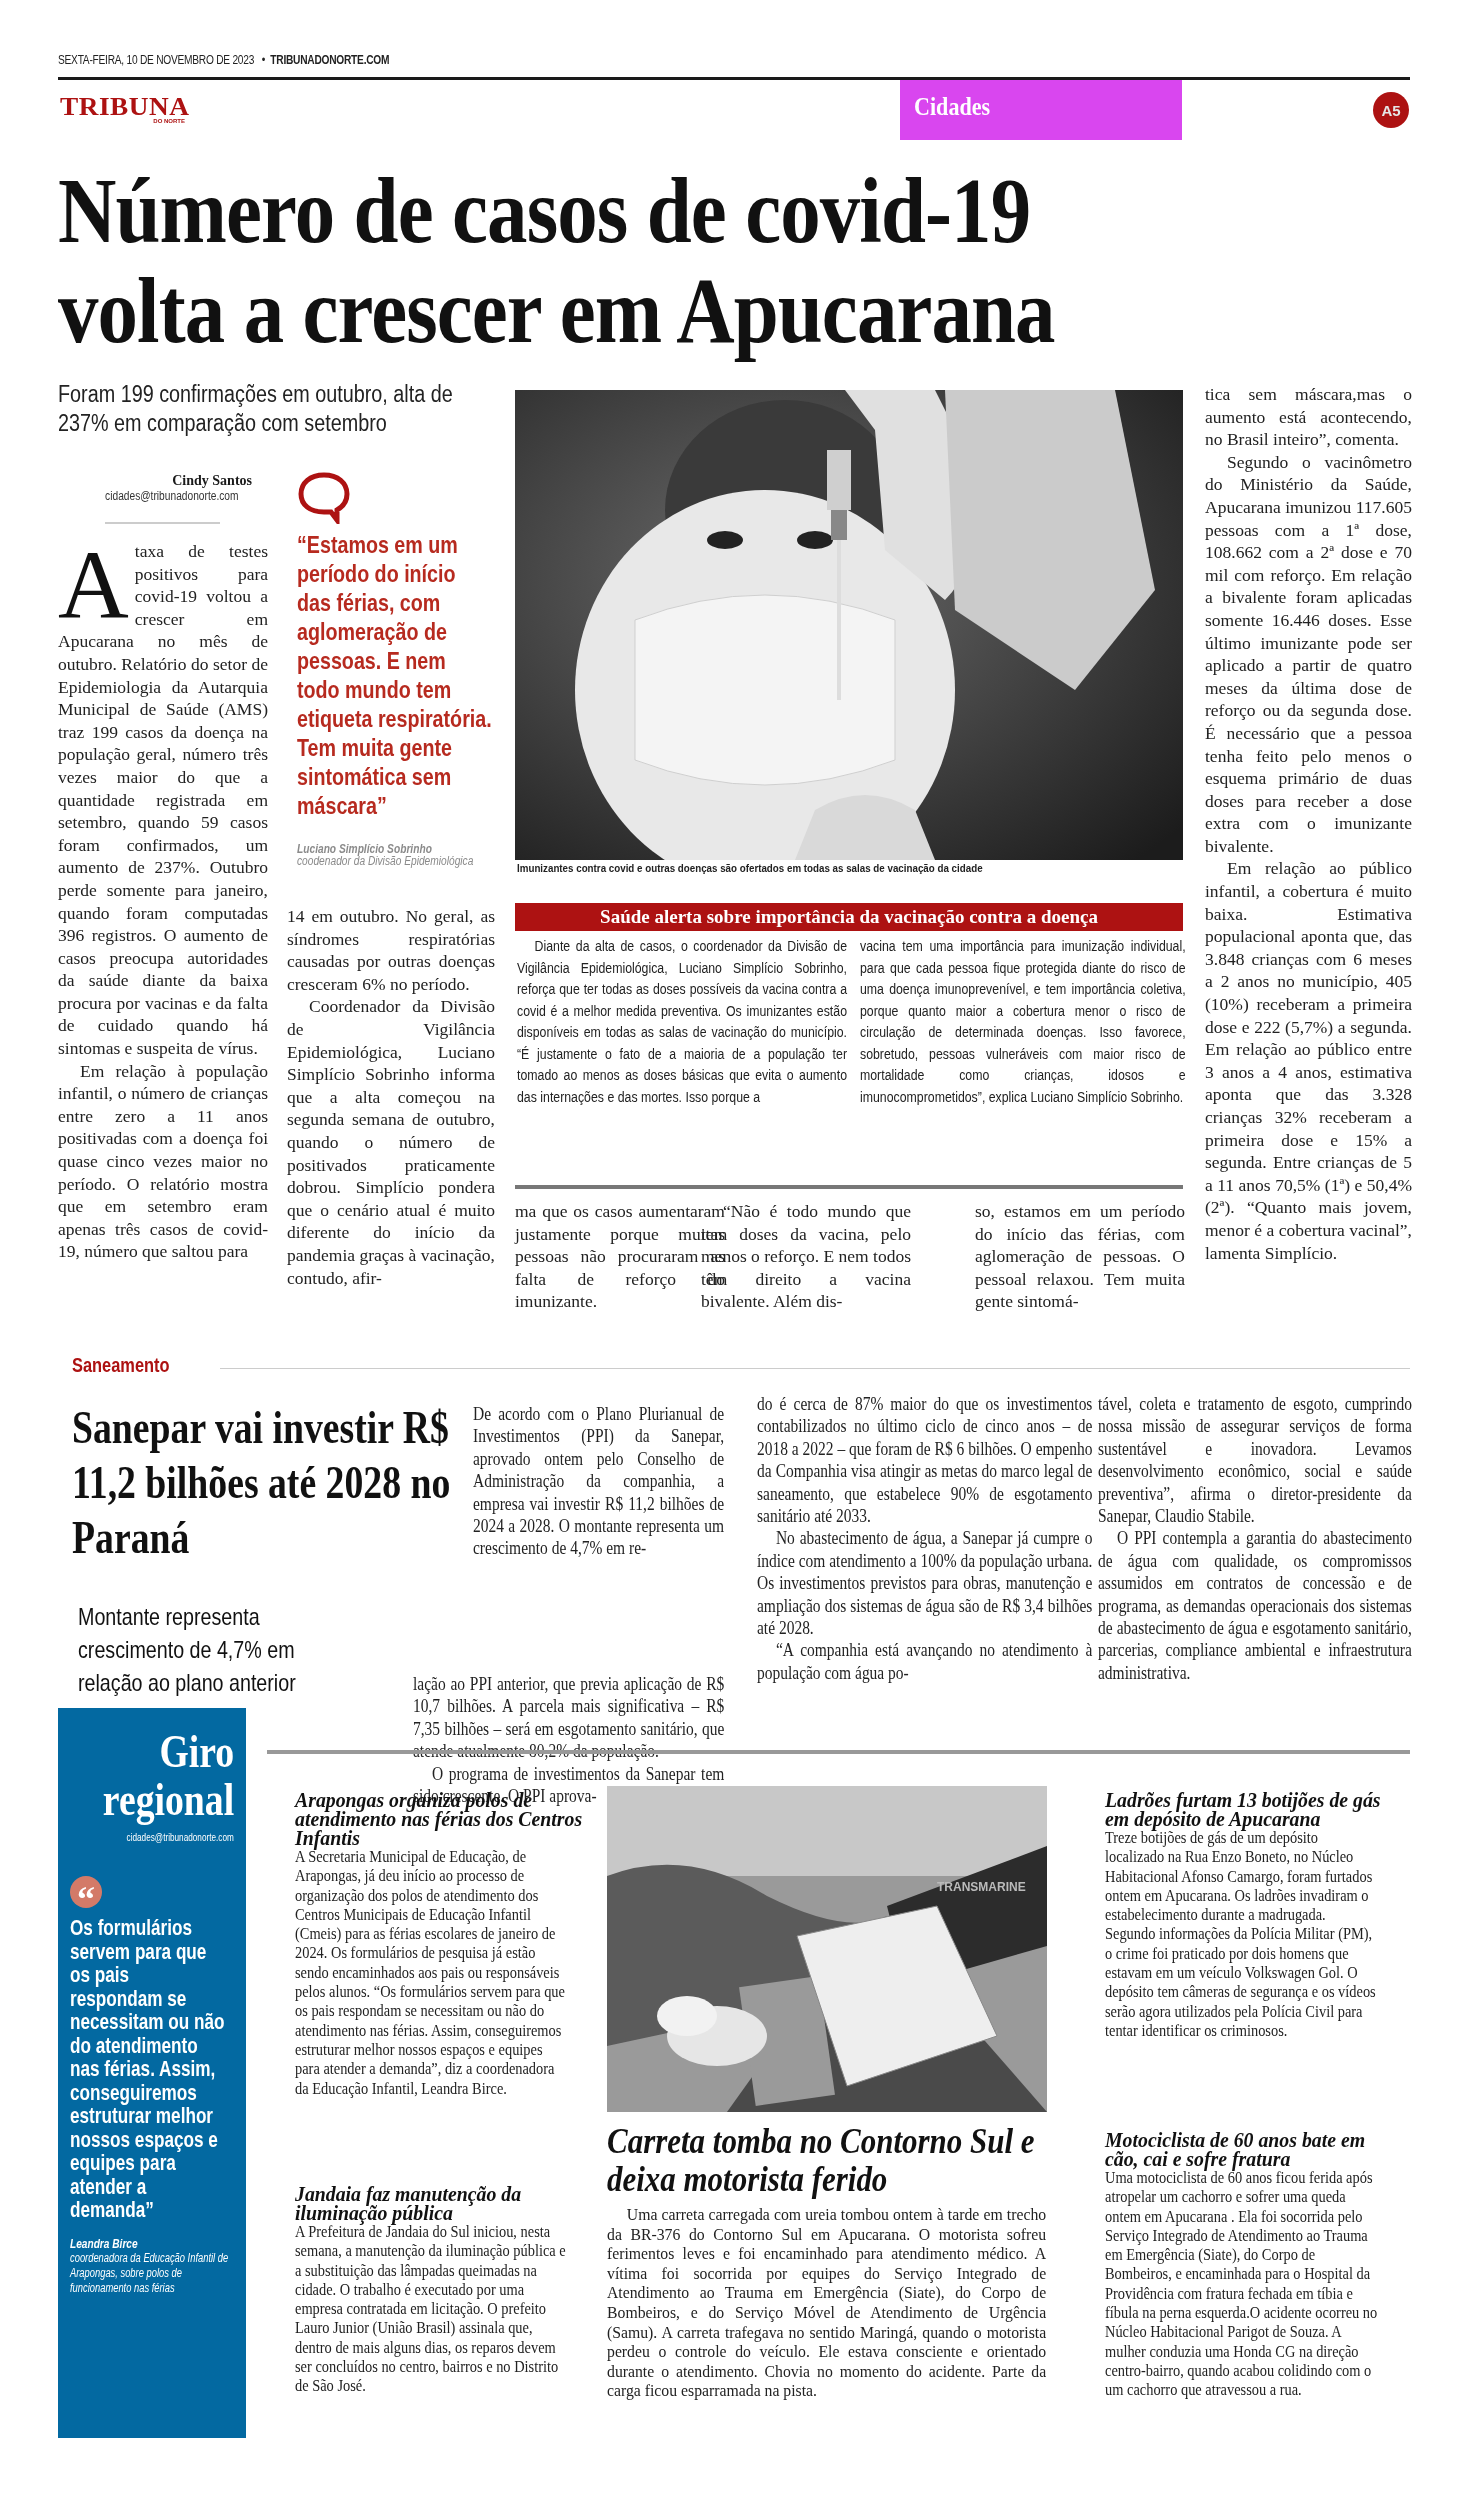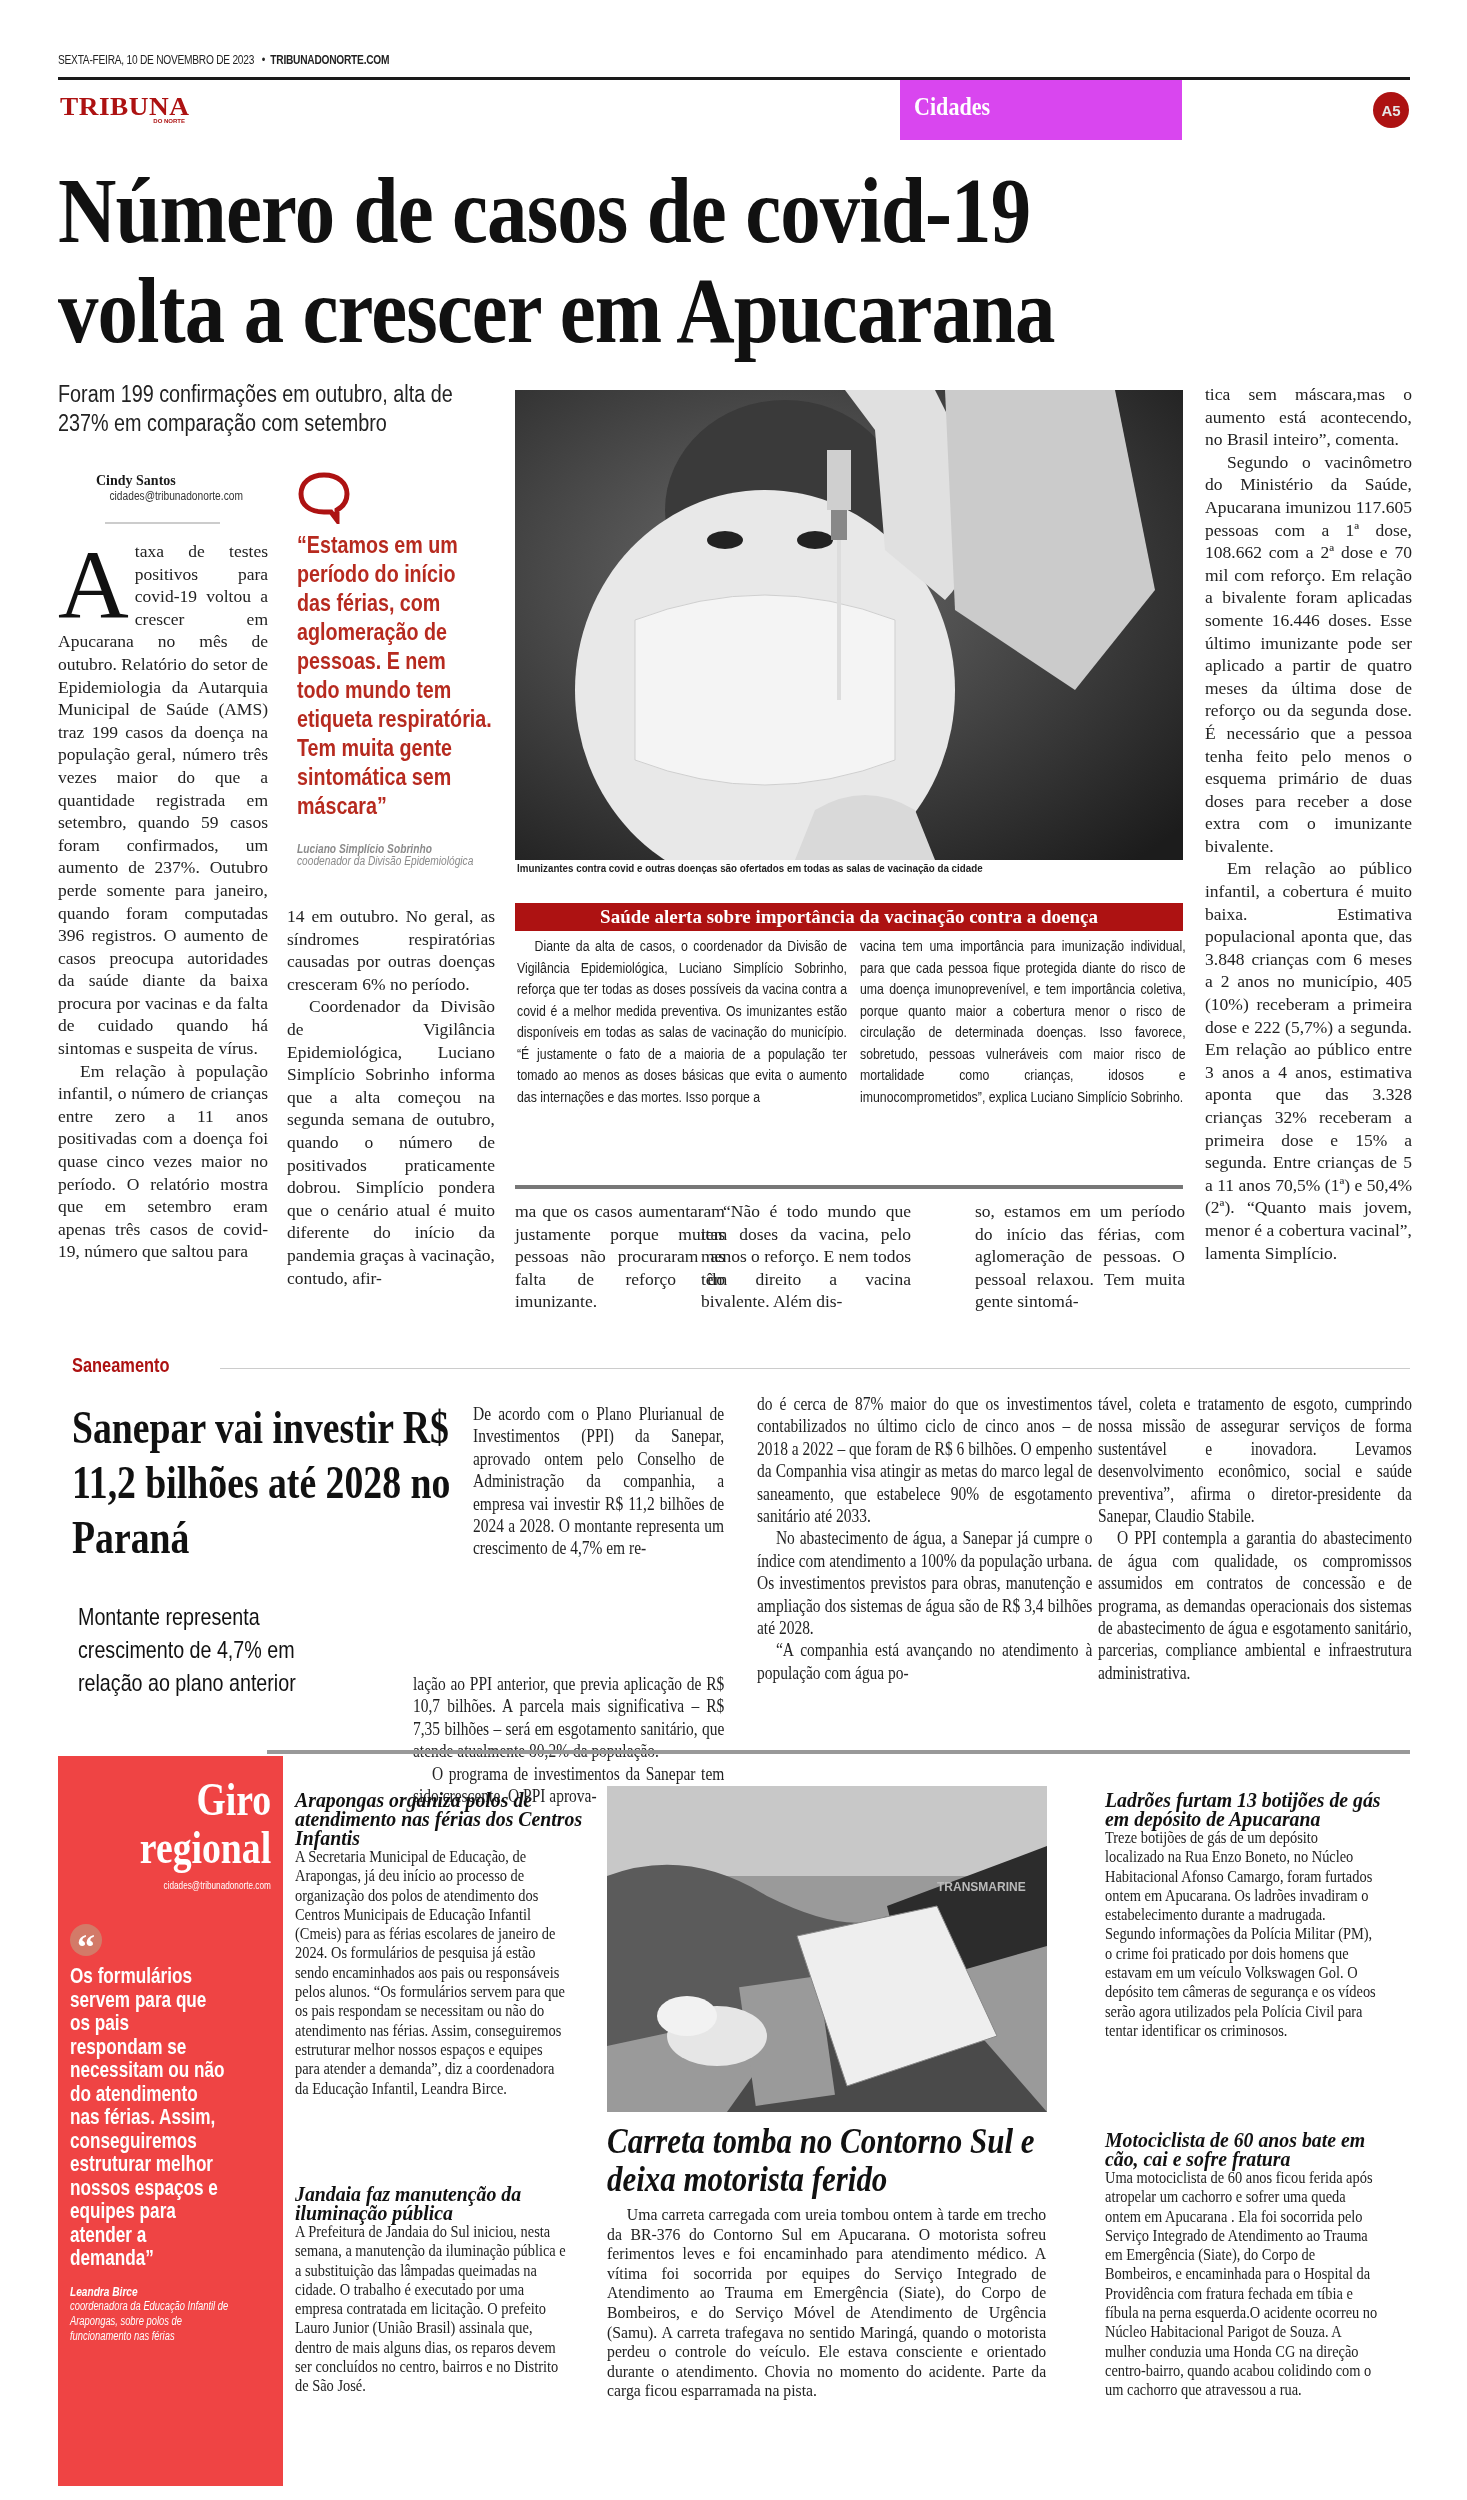--- a/index.html
+++ b/index.html
@@ -17,21 +17,21 @@
   .logo { left: 60px; top: 82px; margin-top: 12px; }
   .logo-main { font-family: "Liberation Serif", serif; font-weight: 900; font-size: 26px; color: #ad1212; letter-spacing: 0.5px; transform: scaleX(1.05); transform-origin: left; line-height: 26px; }
   .logo-sub { font-family: "Liberation Sans", sans-serif; font-size: 6px; font-weight: bold; color: #ad1212; text-align: right; width: 125px; margin-top: -2px; }
   .section-box { left: 900px; top: 80px; width: 282px; height: 60px; background: #d946ef; }
   .section-box span { position: absolute; left: 14px; top: 12px; color: #fff; font-family: "Liberation Serif", serif; font-weight: bold; font-size: 26px; transform: scaleX(0.85); transform-origin: left; }
   .page-badge { left: 1373px; top: 92px; width: 36px; height: 36px; border-radius: 50%; background: #ad1212; color: #e5e5e5; font-family: "Liberation Sans", sans-serif; font-weight: bold; font-size: 15px; display: flex; align-items: center; justify-content: center; }
 
   .headline { left: 58px; top: 160px; width: 1400px; font-family: "Liberation Serif", serif; font-weight: 900; font-size: 94px; line-height: 100px; letter-spacing: -1px; color: #111; transform: scaleX(0.86); transform-origin: left; white-space: nowrap; }
   .subhead { left: 58px; top: 380px; width: 440px; font-family: "Liberation Sans", sans-serif; font-size: 23px; line-height: 29px; color: #222; transform: scaleX(0.86); transform-origin: left; width: 520px; }
 
-  .byline { left: 96px; top: 473px; width: 180px; text-align: left; }
+  .byline { left: 72px; top: 473px; width: 180px; text-align: right; }
   .byline .name { font-family: "Liberation Serif", serif; font-weight: bold; font-size: 14px; }
   .byline .email { font-family: "Liberation Sans", sans-serif; font-size: 12px; color: #333; transform: scaleX(0.85); }
   .byline-rule { left: 105px; top: 522px; width: 115px; height: 2px; background: #ccc; }
 
   .col1 { left: 58px; top: 540px; width: 210px; }
   .dropcap { float: left; font-family: "Liberation Serif", serif; font-size: 98px; line-height: 80px; margin: 4px 6px 0 0; color: #111; }
 
   .quote-icon { left: 297px; top: 470px; width: 54px; height: 54px; }
   .pullquote { left: 297px; top: 530px; width: 200px; font-family: "Liberation Sans", sans-serif; font-weight: bold; font-size: 24px; line-height: 29px; color: #b72a1f; transform: scaleX(0.82); transform-origin: left; width: 240px; }
   .pq-attr { left: 297px; top: 843px; width: 200px; font-family: "Liberation Sans", sans-serif; font-size: 12px; line-height: 12px; color: #8a8a8a; font-style: italic; transform: scaleX(0.85); transform-origin: left; width: 240px; }
@@ -57,21 +57,21 @@
   .kicker { left: 72px; top: 1354px; font-family: "Liberation Sans", sans-serif; font-size: 20px; font-weight: bold; color: #ad1212; transform: scaleX(0.82); transform-origin: left; }
   .kicker-rule { left: 220px; top: 1368px; width: 1190px; height: 1px; background: #ccc; }
   .sanepar-head { left: 72px; top: 1400px; width: 420px; font-family: "Liberation Serif", serif; font-weight: 900; font-size: 46px; line-height: 55px; color: #111; transform: scaleX(0.82); transform-origin: left; width: 520px; }
   .sanepar-sub { left: 78px; top: 1600px; width: 300px; font-family: "Liberation Sans", sans-serif; font-size: 24px; line-height: 33px; color: #111; transform: scaleX(0.82); transform-origin: left; width: 330px; }
   .s-text { font-family: "Liberation Serif", serif; font-size: 18px; line-height: 22.4px; text-align: justify; color: #222; transform: scaleX(0.86); transform-origin: left; }
   .s-text p { text-indent: 22px; }
 
   .divider2 { left: 267px; top: 1750px; width: 1143px; height: 4px; background: #999; }
 
   
-  .giro-box { left: 58px; top: 1756px; width: 225px; height: 730px; background: #ef4444; color: #fff; }
+  .giro-box { left: 58px; top: 1708px; width: 188px; height: 730px; background: #0369a1; color: #fff; }
   .giro-title { position: absolute; right: 12px; top: 20px; text-align: right; font-family: "Liberation Serif", serif; font-weight: bold; font-size: 46px; line-height: 48px; transform: scaleX(0.82); transform-origin: right; }
   .giro-email { position: absolute; right: 12px; top: 124px; font-family: "Liberation Sans", sans-serif; font-size: 10px; transform: scaleX(0.82); transform-origin: right; }
   .giro-qicon { position: absolute; left: 12px; top: 168px; width: 32px; height: 32px; border-radius: 50%; background: #d37a68; color: #fff; font-family: "Liberation Serif", serif; font-weight: bold; font-size: 36px; line-height: 46px; text-align: center; }
   .giro-quote { position: absolute; left: 12px; top: 208px; width: 200px; font-family: "Liberation Sans", sans-serif; font-weight: bold; font-size: 22px; line-height: 23.5px; transform: scaleX(0.78); transform-origin: left; }
   .giro-attr { position: absolute; left: 12px; top: 528px; width: 210px; font-family: "Liberation Sans", sans-serif; font-size: 12px; line-height: 15px; font-style: italic; transform: scaleX(0.78); transform-origin: left; }
   .giro-attr .n { font-weight: bold; font-size: 13px; }
 
   .brief-head { font-family: "Liberation Serif", serif; font-style: italic; font-weight: bold; font-size: 22px; line-height: 19px; color: #111; transform: scaleX(0.9); transform-origin: left; width: 320px; }
   .brief-text { font-family: "Liberation Serif", serif; font-size: 16px; line-height: 19.3px; color: #222; transform: scaleX(0.9); transform-origin: left; width: 305px; }
   .brief1 { left: 295px; top: 1790px; width: 275px; }

